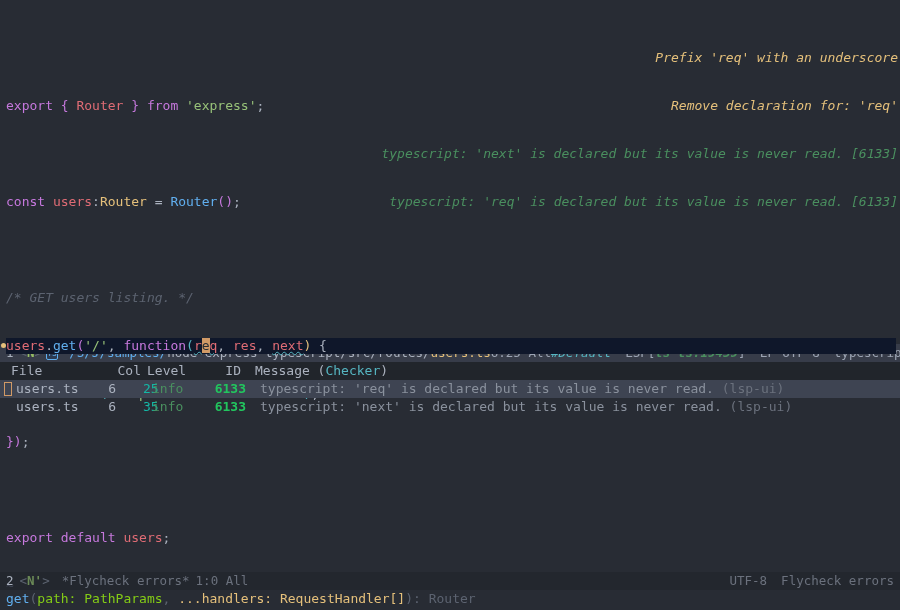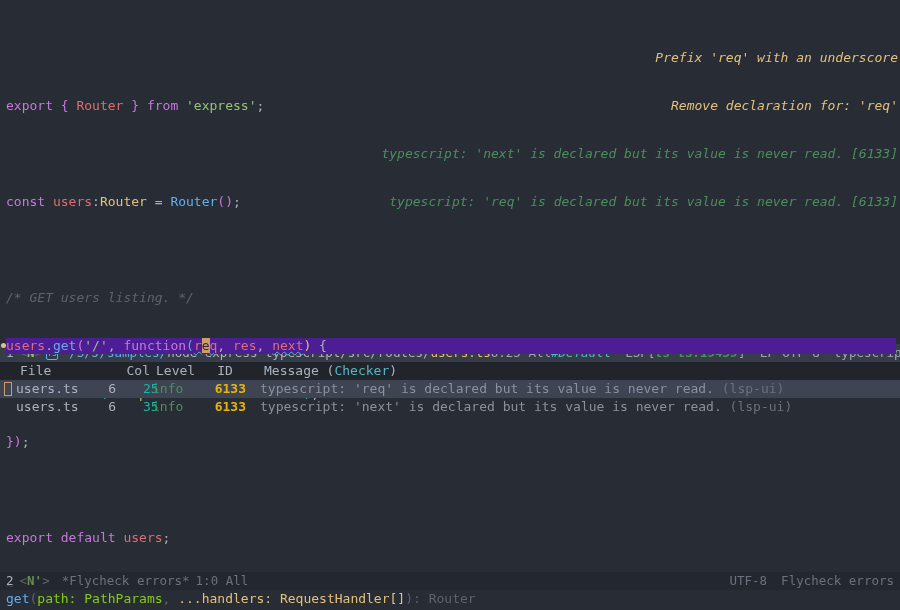--- a/index.html
+++ b/index.html
@@ -12,21 +12,21 @@
     overflow: hidden;
   }
   .editor-area {
     position: relative;
     height: 344px;
     padding: 2px 4px 0 6px;
     line-height: 16px;
     white-space: pre;
   }
   .code-line { height: 16px; position: relative; }
-  .hl-line { background: #4c1d95; }
+  .hl-line { background: #0f172a; }
   .kw { color: #c678dd; }
   .str { color: #98c379; }
   .var { color: #e06c75; }
   .fn { color: #61afef; }
   .type { color: #e5c07b; }
   .comment { color: #5c6370; font-style: italic; }
   .punct { color: #abb2bf; }
   .paren { color: #56b6c2; }
   .paren-y { color: #e5c07b; }
   .paren-p { color: #c678dd; }
@@ -91,21 +91,21 @@
   .ml-lsp b { color: #4a8f5f; font-style: italic; font-weight: bold;}
 
   .errors-panel {
     height: 210px;
     background: #282c34;
   }
   .errors-header {
     background: #21252b;
     color: #abb2bf;
     height: 18px; line-height: 18px;
-    padding: 0 6px 0 20px;
+    padding: 0 6px 0 11px;
     display: flex;
   }
   .eh-col { display: inline-block; }
   .eh-col.u { text-decoration: underline; margin-top: 15px; }
   .errors-body { padding: 0; }
   .err-row {
     height: 18px; line-height: 18px;
     padding: 0 6px 0 16px;
     display: flex;
     position: relative;
@@ -116,21 +116,21 @@
     position: absolute;
     left: 4px; top: 2px;
     width: 6px; height: 12px;
     border: 1px solid #d19a66;
   }
   .ec { display: inline-block; }
   .ec.file { width: 70px; color: #abb2bf; }
   .ec.line { width: 30px; text-align: right; color: #abb2bf;}
   .ec.col  { width: 30px; color: #14b8a6; padding-left: 27px;}
   .ec.lvl  { width: 50px; padding-left: 6px; color: #4a8f5f; }
-  .ec.id   { width: 50px; text-align: right; color: #eab308; font-weight: bold;}
+  .ec.id   { width: 50px; text-align: right; color: #22c55e; font-weight: bold;}
   .ec.msg  { padding-left: 14px; color: #8a919d; }
   .ec.msg .src { color: #6b717d; }
 
   .minibuffer {
     height: 18px; line-height: 18px;
     background: #282c34;
     padding: 0 6px;
     font-size: 13px;
   }
   .sig-fn { color: #61afef; }
@@ -189,21 +189,21 @@
     <span>typescrip</span>
   </span>
 </div>
 
 <div class="errors-panel">
   <div class="errors-header">
     <span class="eh-col" style="width:70px">File</span>
     <span class="eh-col u" style="width:30px;text-align:right">Line</span>
     <span class="eh-col" style="width:30px;text-align:right">Col</span>
     <span class="eh-col" style="width:50px;padding-left:6px">Level</span>
-    <span class="eh-col" style="width:50px;text-align:center">ID</span>
+    <span class="eh-col" style="width:50px;text-align:right">ID</span>
     <span class="eh-col" style="padding-left:14px"><span>Message (</span><span style="color:#56b6c2">Checker</span><span>)</span></span>
   </div>
   <div class="errors-body">
     <div class="err-row sel">
       <span class="ec file">users.ts</span>
       <span class="ec line">6</span>
       <span class="ec col">25</span>
       <span class="ec lvl">info</span>
       <span class="ec id">6133</span>
       <span class="ec msg"><span>typescript: 'req' is declared but its value is never read.</span> <span class="src">(lsp-ui)</span></span>

